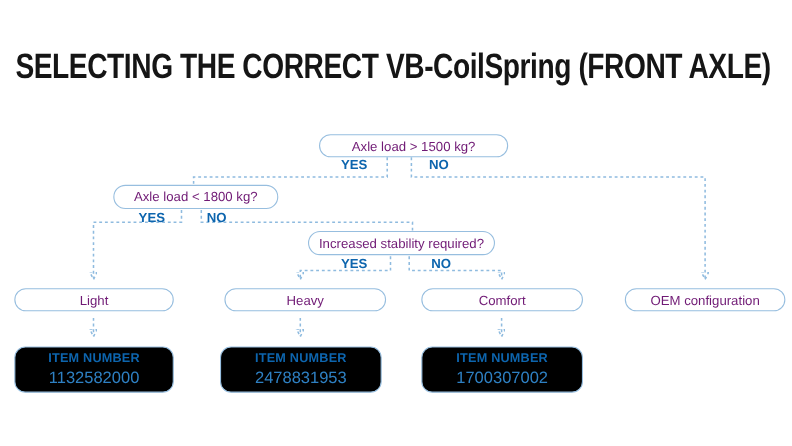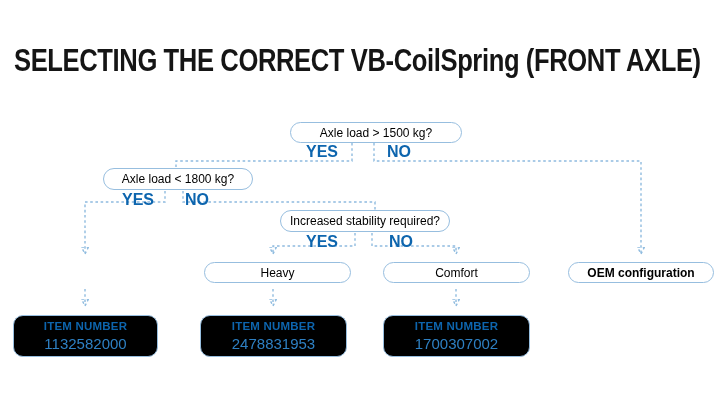--- a/index.html
+++ b/index.html
@@ -7,25 +7,25 @@
   .canvas{position:relative;width:720px;height:303px;background:#ffffff;padding-left:15px;}
   .title{
     position:absolute;left:14px;top:42px;
     font-size:32px;font-weight:800;color:#151515;letter-spacing:-0.5px;
     transform:scaleX(0.8);transform-origin:0 0;white-space:nowrap;
   }
   .pill{
     position:absolute;box-sizing:border-box;background:#fff;
     border:1.5px solid #97bedf;border-radius:12px;
     display:flex;align-items:center;justify-content:center;
-    color:#000000;font-size:12px;line-height:1;
+    color:#701a75;font-size:12px;line-height:1;
   }
   .yn{
     position:absolute;width:44px;text-align:center;
-    font-size:16px;font-weight:bold;color:#0d65ae;line-height:1;
+    font-size:12px;font-weight:bold;color:#0d65ae;line-height:1;
   }
   .itembox{
     position:absolute;box-sizing:border-box;background:#000000;
     border:1.5px solid #97bedf;border-radius:10px;
     display:flex;flex-direction:column;align-items:center;justify-content:center;
   }
   .itemlabel{font-size:11.5px;font-weight:bold;color:#0d65ae;letter-spacing:.2px;line-height:1;}
   .itemnum{font-size:15px;color:#2e80c3;margin-top:3px;line-height:1;}
   svg.connectors{position:absolute;left:0;top:0;pointer-events:none;}
   svg.connectors path{fill:none;stroke:#8fbbdf;stroke-width:1.4;stroke-dasharray:2.6 2.6;}
@@ -59,23 +59,24 @@
   <div class="yn" style="left:377px;top:144px;">NO</div>
 
   <div class="pill" style="left:103px;top:168px;width:150px;height:22px;">Axle load &lt; 1800 kg?</div>
   <div class="yn" style="left:116px;top:192px;">YES</div>
   <div class="yn" style="left:175px;top:192px;">NO</div>
 
   <div class="pill" style="left:280px;top:210px;width:170px;height:22px;">Increased stability required?</div>
   <div class="yn" style="left:300px;top:234px;">YES</div>
   <div class="yn" style="left:379px;top:234px;">NO</div>
 
+  <div class="pill" style="left:13px;top:262px;width:145px;height:21px;">Light</div>
   <div class="pill" style="left:204px;top:262px;width:147px;height:21px;">Heavy</div>
   <div class="pill" style="left:383px;top:262px;width:147px;height:21px;">Comfort</div>
-  <div class="pill" style="left:568px;top:262px;width:146px;height:21px;font-weight:bold;">OEM configuration</div>
+  <div class="pill" style="left:568px;top:262px;width:146px;height:21px;">OEM configuration</div>
 
   <div class="itembox" style="left:13px;top:315px;width:145px;height:42px;">
     <div class="itemlabel">ITEM NUMBER</div>
     <div class="itemnum">1132582000</div>
   </div>
   <div class="itembox" style="left:200px;top:315px;width:147px;height:42px;">
     <div class="itemlabel">ITEM NUMBER</div>
     <div class="itemnum">2478831953</div>
   </div>
   <div class="itembox" style="left:383px;top:315px;width:147px;height:42px;">

